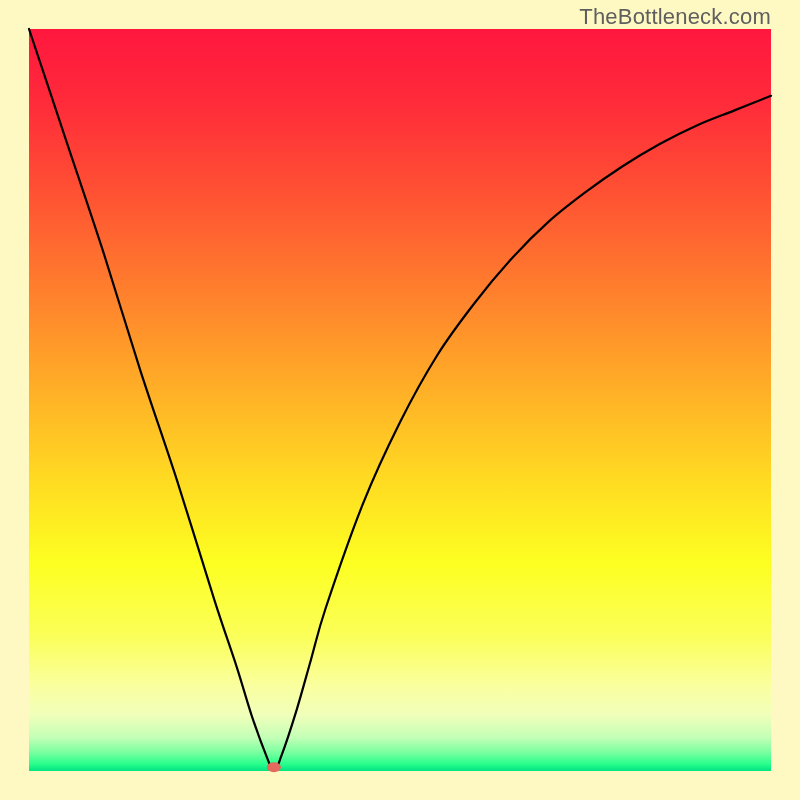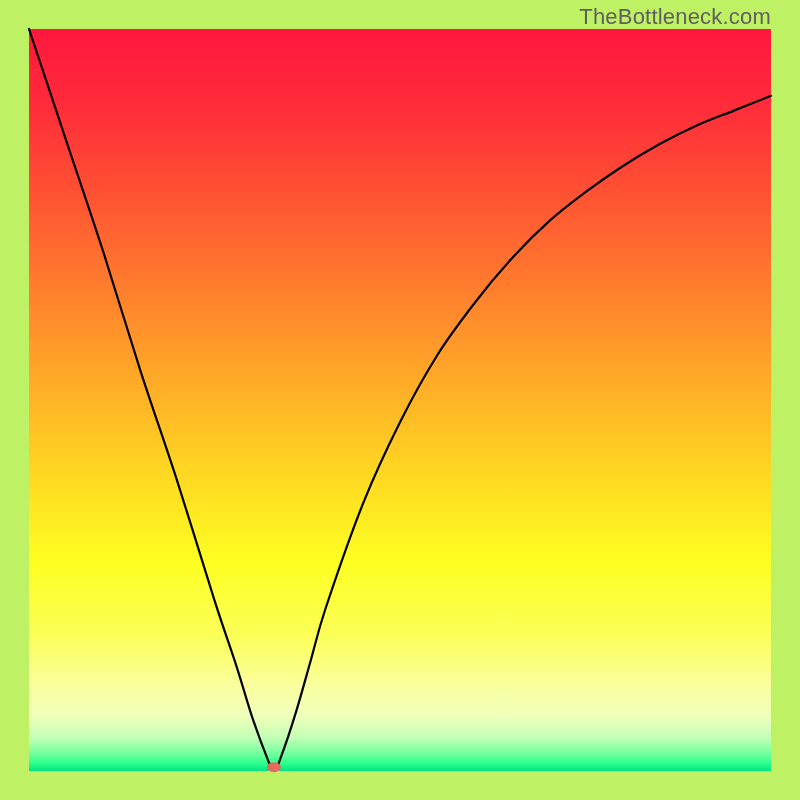--- a/index.html
+++ b/index.html
@@ -10,21 +10,21 @@
     background: #000;
     overflow: hidden;
     font-family: Arial, Helvetica, sans-serif;
   }
   .frame {
     position: absolute;
     top: 0;
     left: 0;
     width: 800px;
     height: 800px;
-    background: #bef264;
+    background: #fef9c3;
   }
   .watermark {
     position: absolute;
     top: 4px;
     right: 29px;
     color: #5f5f5f;
     font-size: 22px;
     font-weight: 500;
     letter-spacing: 0.2px;
     user-select: none;

